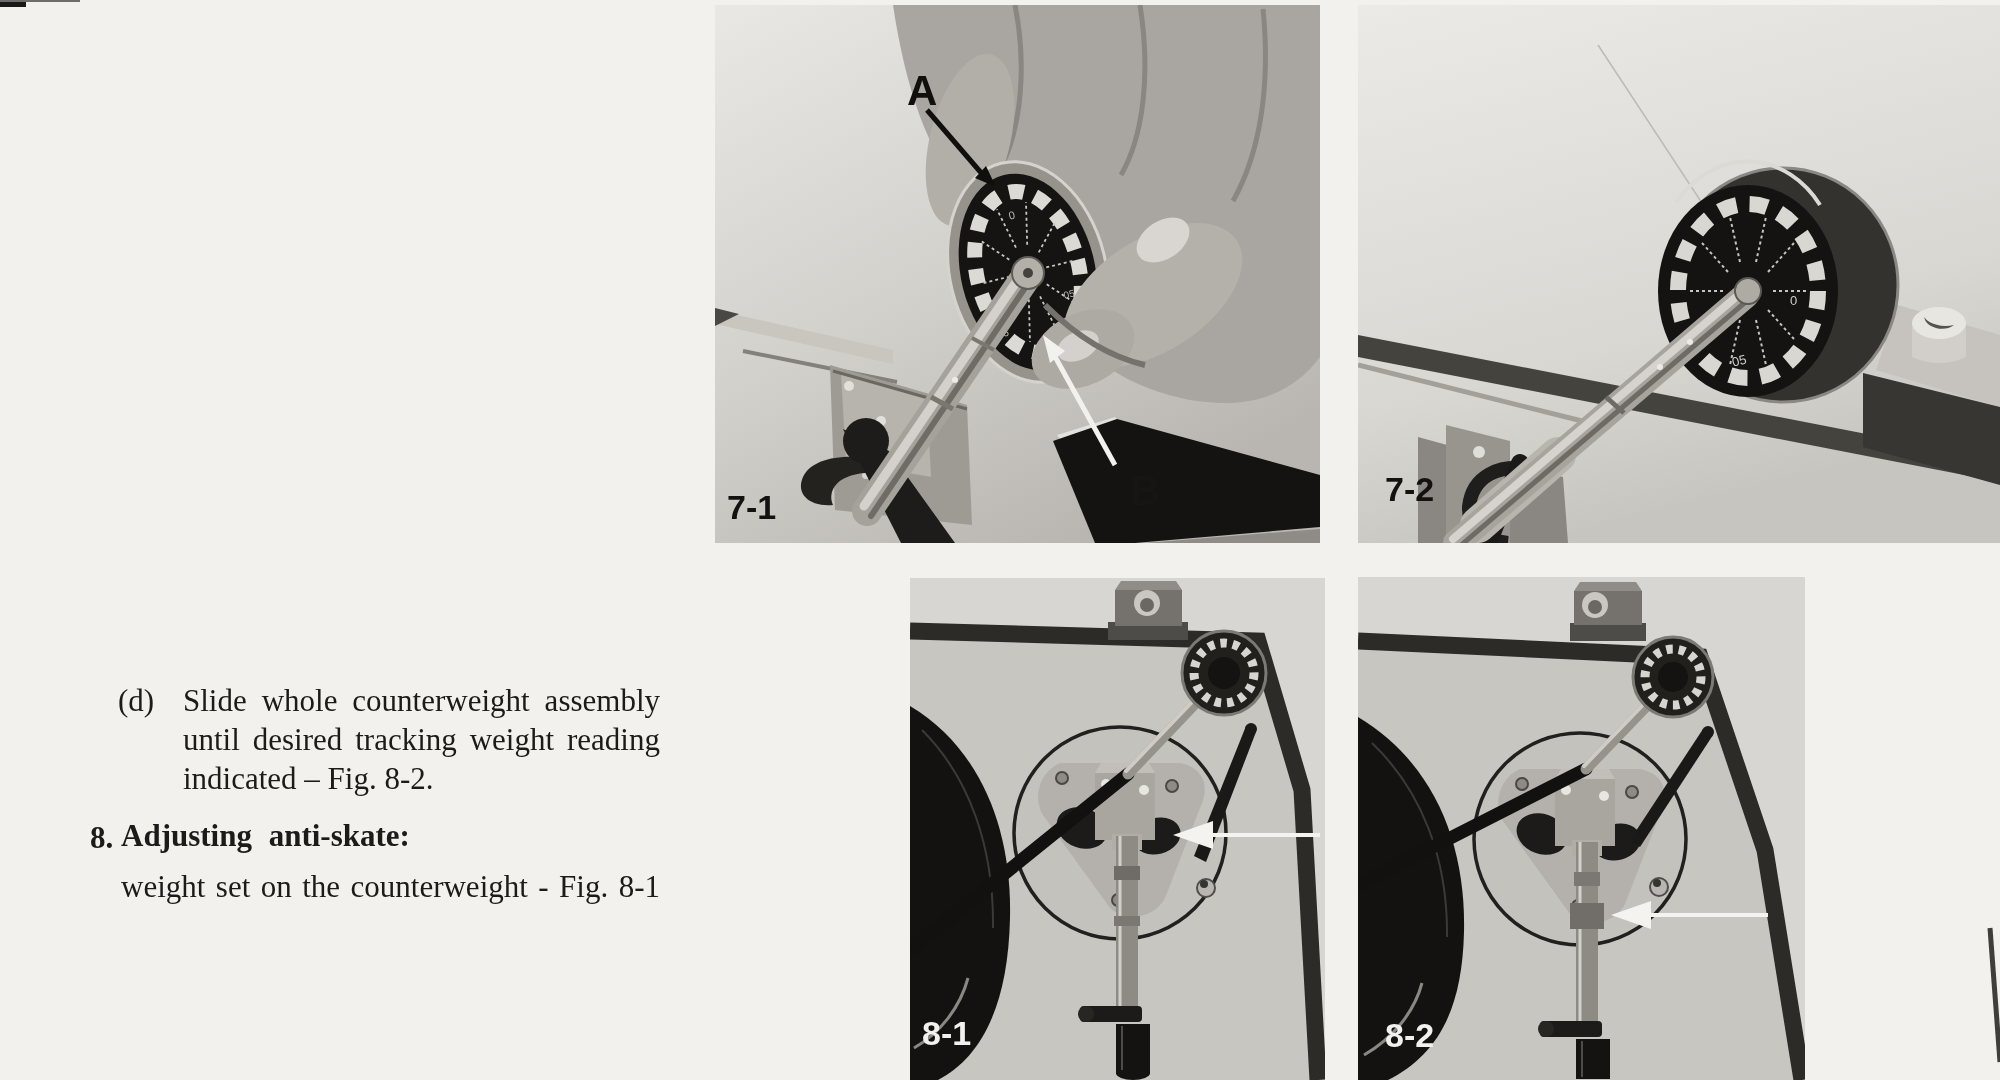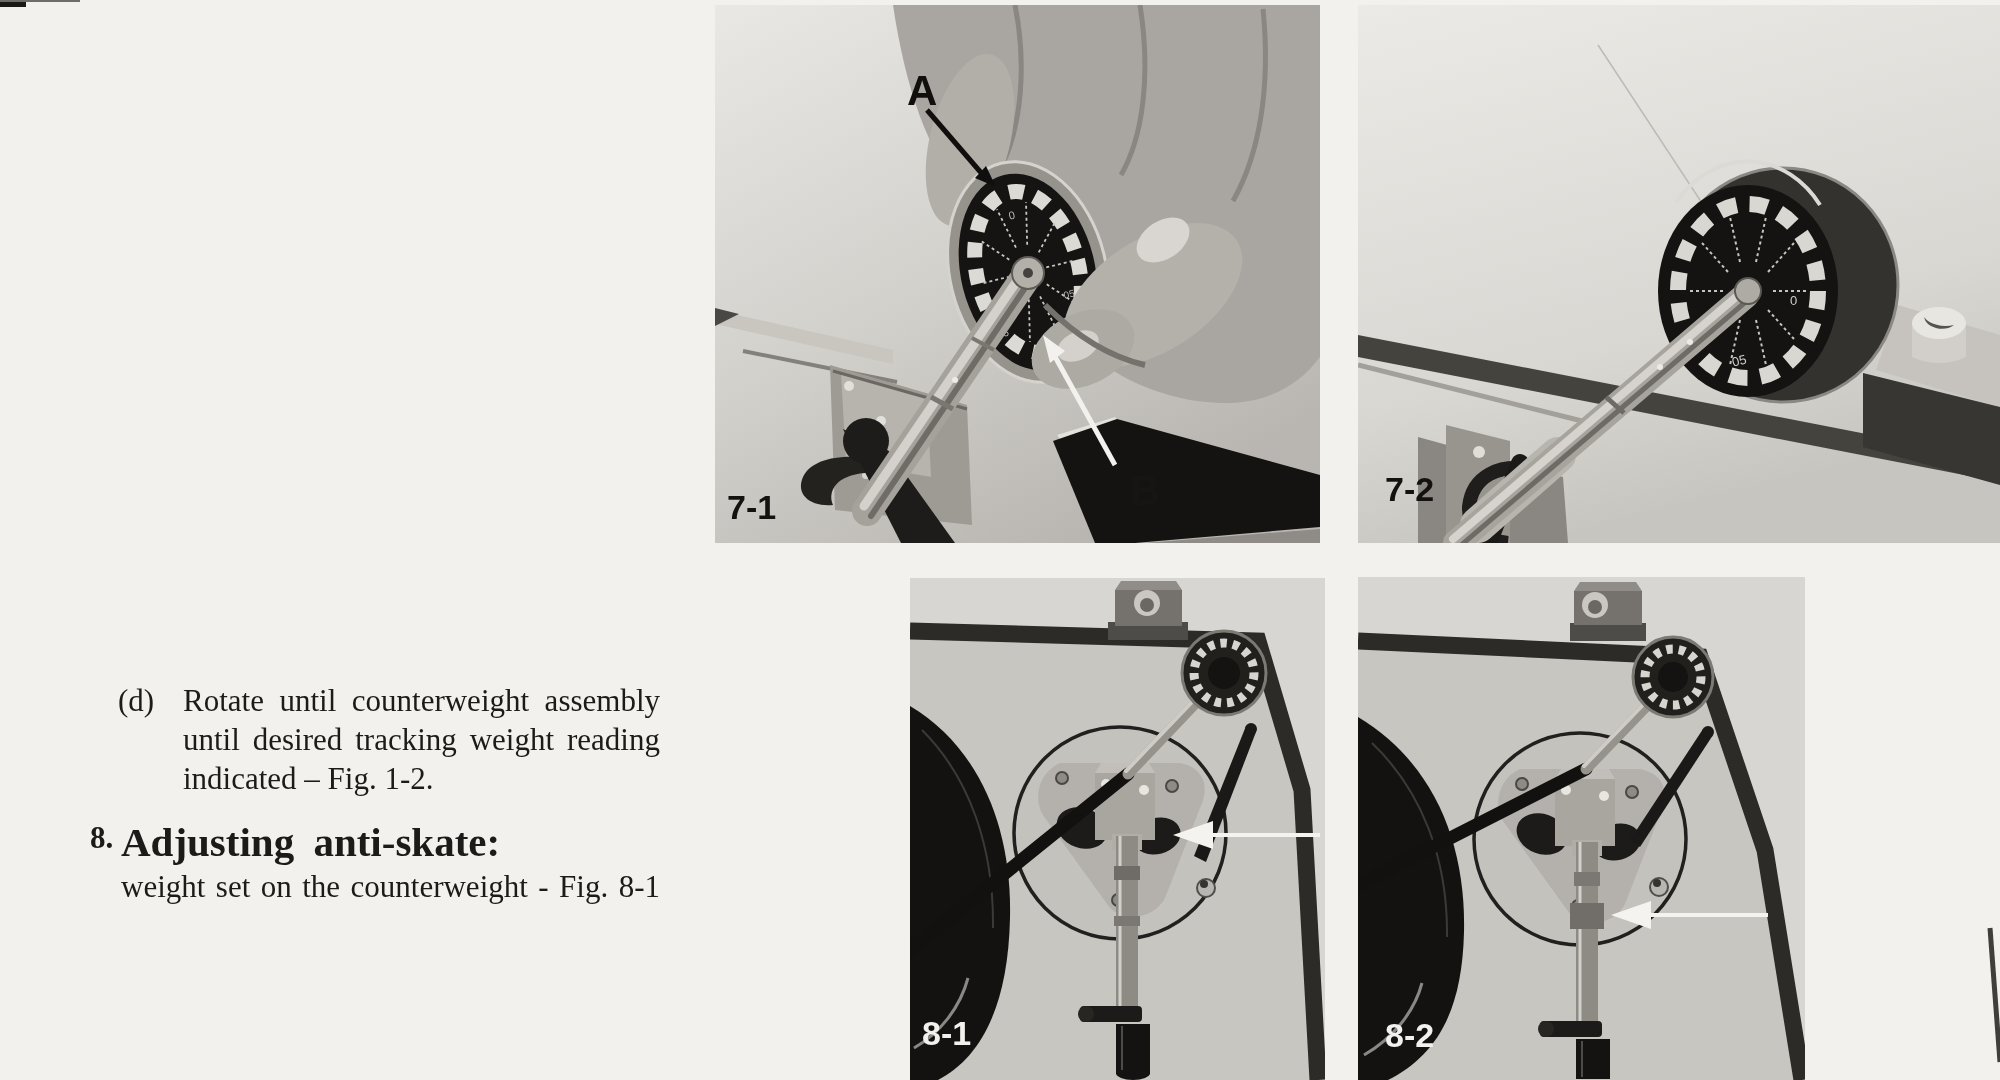--- a/index.html
+++ b/index.html
@@ -8,42 +8,42 @@
     background:#f2f1ed;
     font-family:"Liberation Serif", serif;
   }
   .abs{position:absolute;}
   
   .ink{color:#1c1b19;}
   .body-text{font-size:31px;line-height:39px;}
   .jline{text-align:justify;text-align-last:justify;height:39px;overflow:hidden;}
   .nline{height:39px;}
   .bold{font-weight:bold;}
-  .heading{font-size:41px;font-weight:bold;word-spacing:9px;}
+  .heading{font-size:31px;font-weight:bold;word-spacing:9px;}
   
   .photo{position:absolute;display:block;}
   .figlabel{font-family:"Liberation Sans",sans-serif;font-weight:bold;}
   
   .artifact{position:absolute;background:#1a1918;}
 </style>
 </head>
 <body>
 
 <div class="artifact" style="left:0;top:0;width:26px;height:7px;"></div>
 <div class="artifact" style="left:0;top:0;width:80px;height:2px;background:#6f6d69;"></div>
 <svg class="abs" style="left:1980px;top:920px;" width="20" height="160" viewBox="0 0 20 160">
   <line x1="10" y1="8" x2="20" y2="142" stroke="#403e3b" stroke-width="5"></line>
 </svg>
 
 <div class="abs ink body-text" style="left:118px;top:681px;width:60px;">(d)</div>
 
 <div class="abs ink body-text" style="left:183px;top:681px;width:477px;">
-  <div class="jline">Rotate until counterweight assembly</div>
+  <div class="jline">Slide whole counterweight assembly</div>
   <div class="jline">until desired tracking weight reading is</div>
-  <div class="nline">indicated – Fig. 1-2.</div>
+  <div class="nline">indicated – Fig. 8-2.</div>
 </div>
 
 <div class="abs ink body-text bold" style="left:90px;top:818px;">8.</div>
 <div class="abs ink heading" style="left:121px;top:818px;">Adjusting anti-skate:</div>
 
 <div class="abs ink body-text" style="left:121px;top:867px;width:539px;">
   <div class="jline">weight set on the counterweight - Fig. 8-1 and</div>
 </div>
 
 <svg class="photo" style="left:715px;top:5px;" width="605" height="538" viewBox="0 0 605 538">

